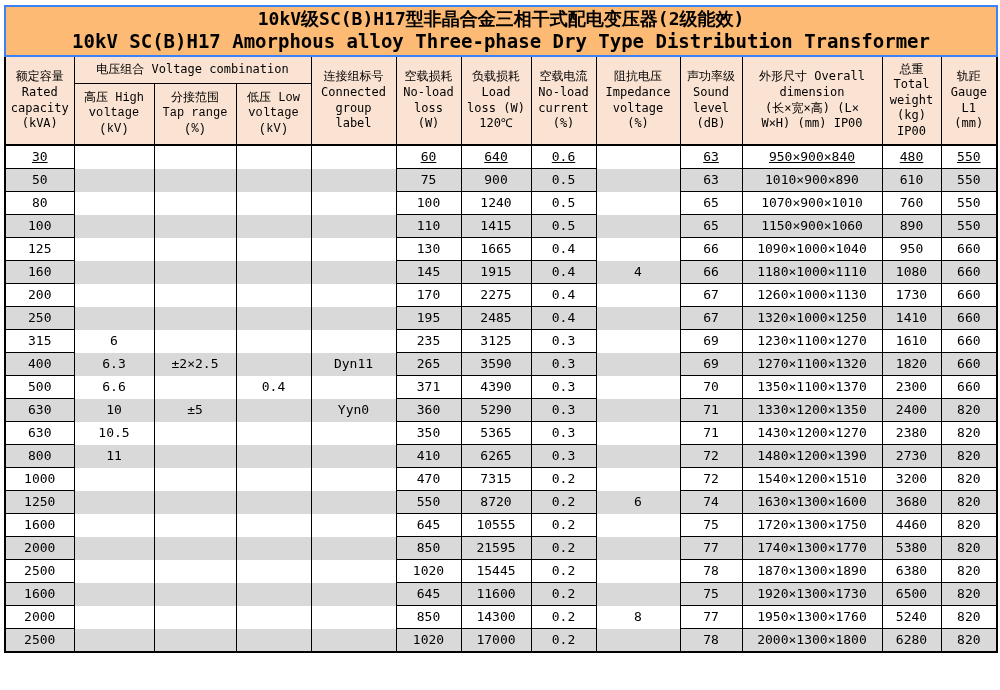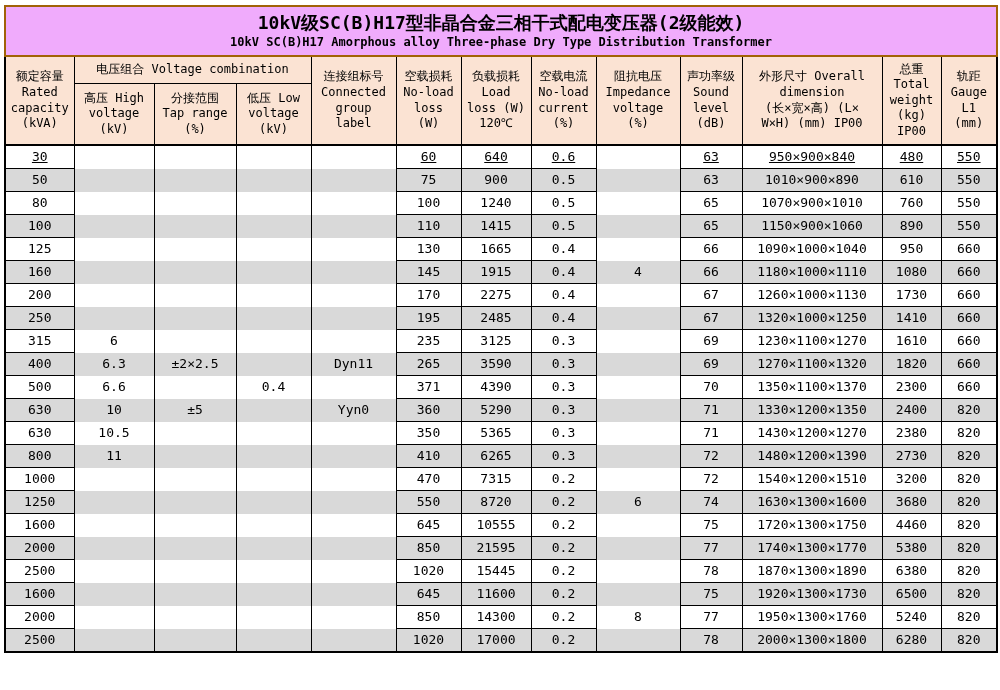--- a/index.html
+++ b/index.html
@@ -17,38 +17,38 @@
   }
   td,th {
     border:1px solid #000;
     text-align:center;
     vertical-align:middle;
     padding:0;
     overflow:hidden;
   }
   
   .title-cell {
-    background:#f0abfc;
-    border:2px solid #a16207;
+    background:#fdba74;
+    border:2px solid #3b82f6;
     height:48px;
     font-weight:bold;
     line-height:1.25;
   }
   .title-line1 { font-size:18px; }
-  .title-line2 { font-size:12px; }
+  .title-line2 { font-size:19px; }
   
   thead th {
     background:#FBE3D3;
     font-weight:normal;
     font-size:12px;
     line-height:1.3;
     white-space:pre-line;
   }
   thead tr.tier1 th.vc-group { height:26px; }
-  thead tr.tier2 th { height:60px; }
+  thead tr.tier2 th { height:60px;font-family:Liberation Mono, monospace; }
   
   tbody td { font-size:13px; height:22px; line-height:22px; white-space:nowrap; }
   tbody tr:nth-child(even) td { background:#D9D9D9; }
   
   tbody td.c-merge { border-top:none; border-bottom:none; }
   
   tbody tr:first-child td, tbody tr:first-child td.c-merge { border-top:2px solid #000;text-decoration:underline; }
 </style>
 </head>
 <body>

